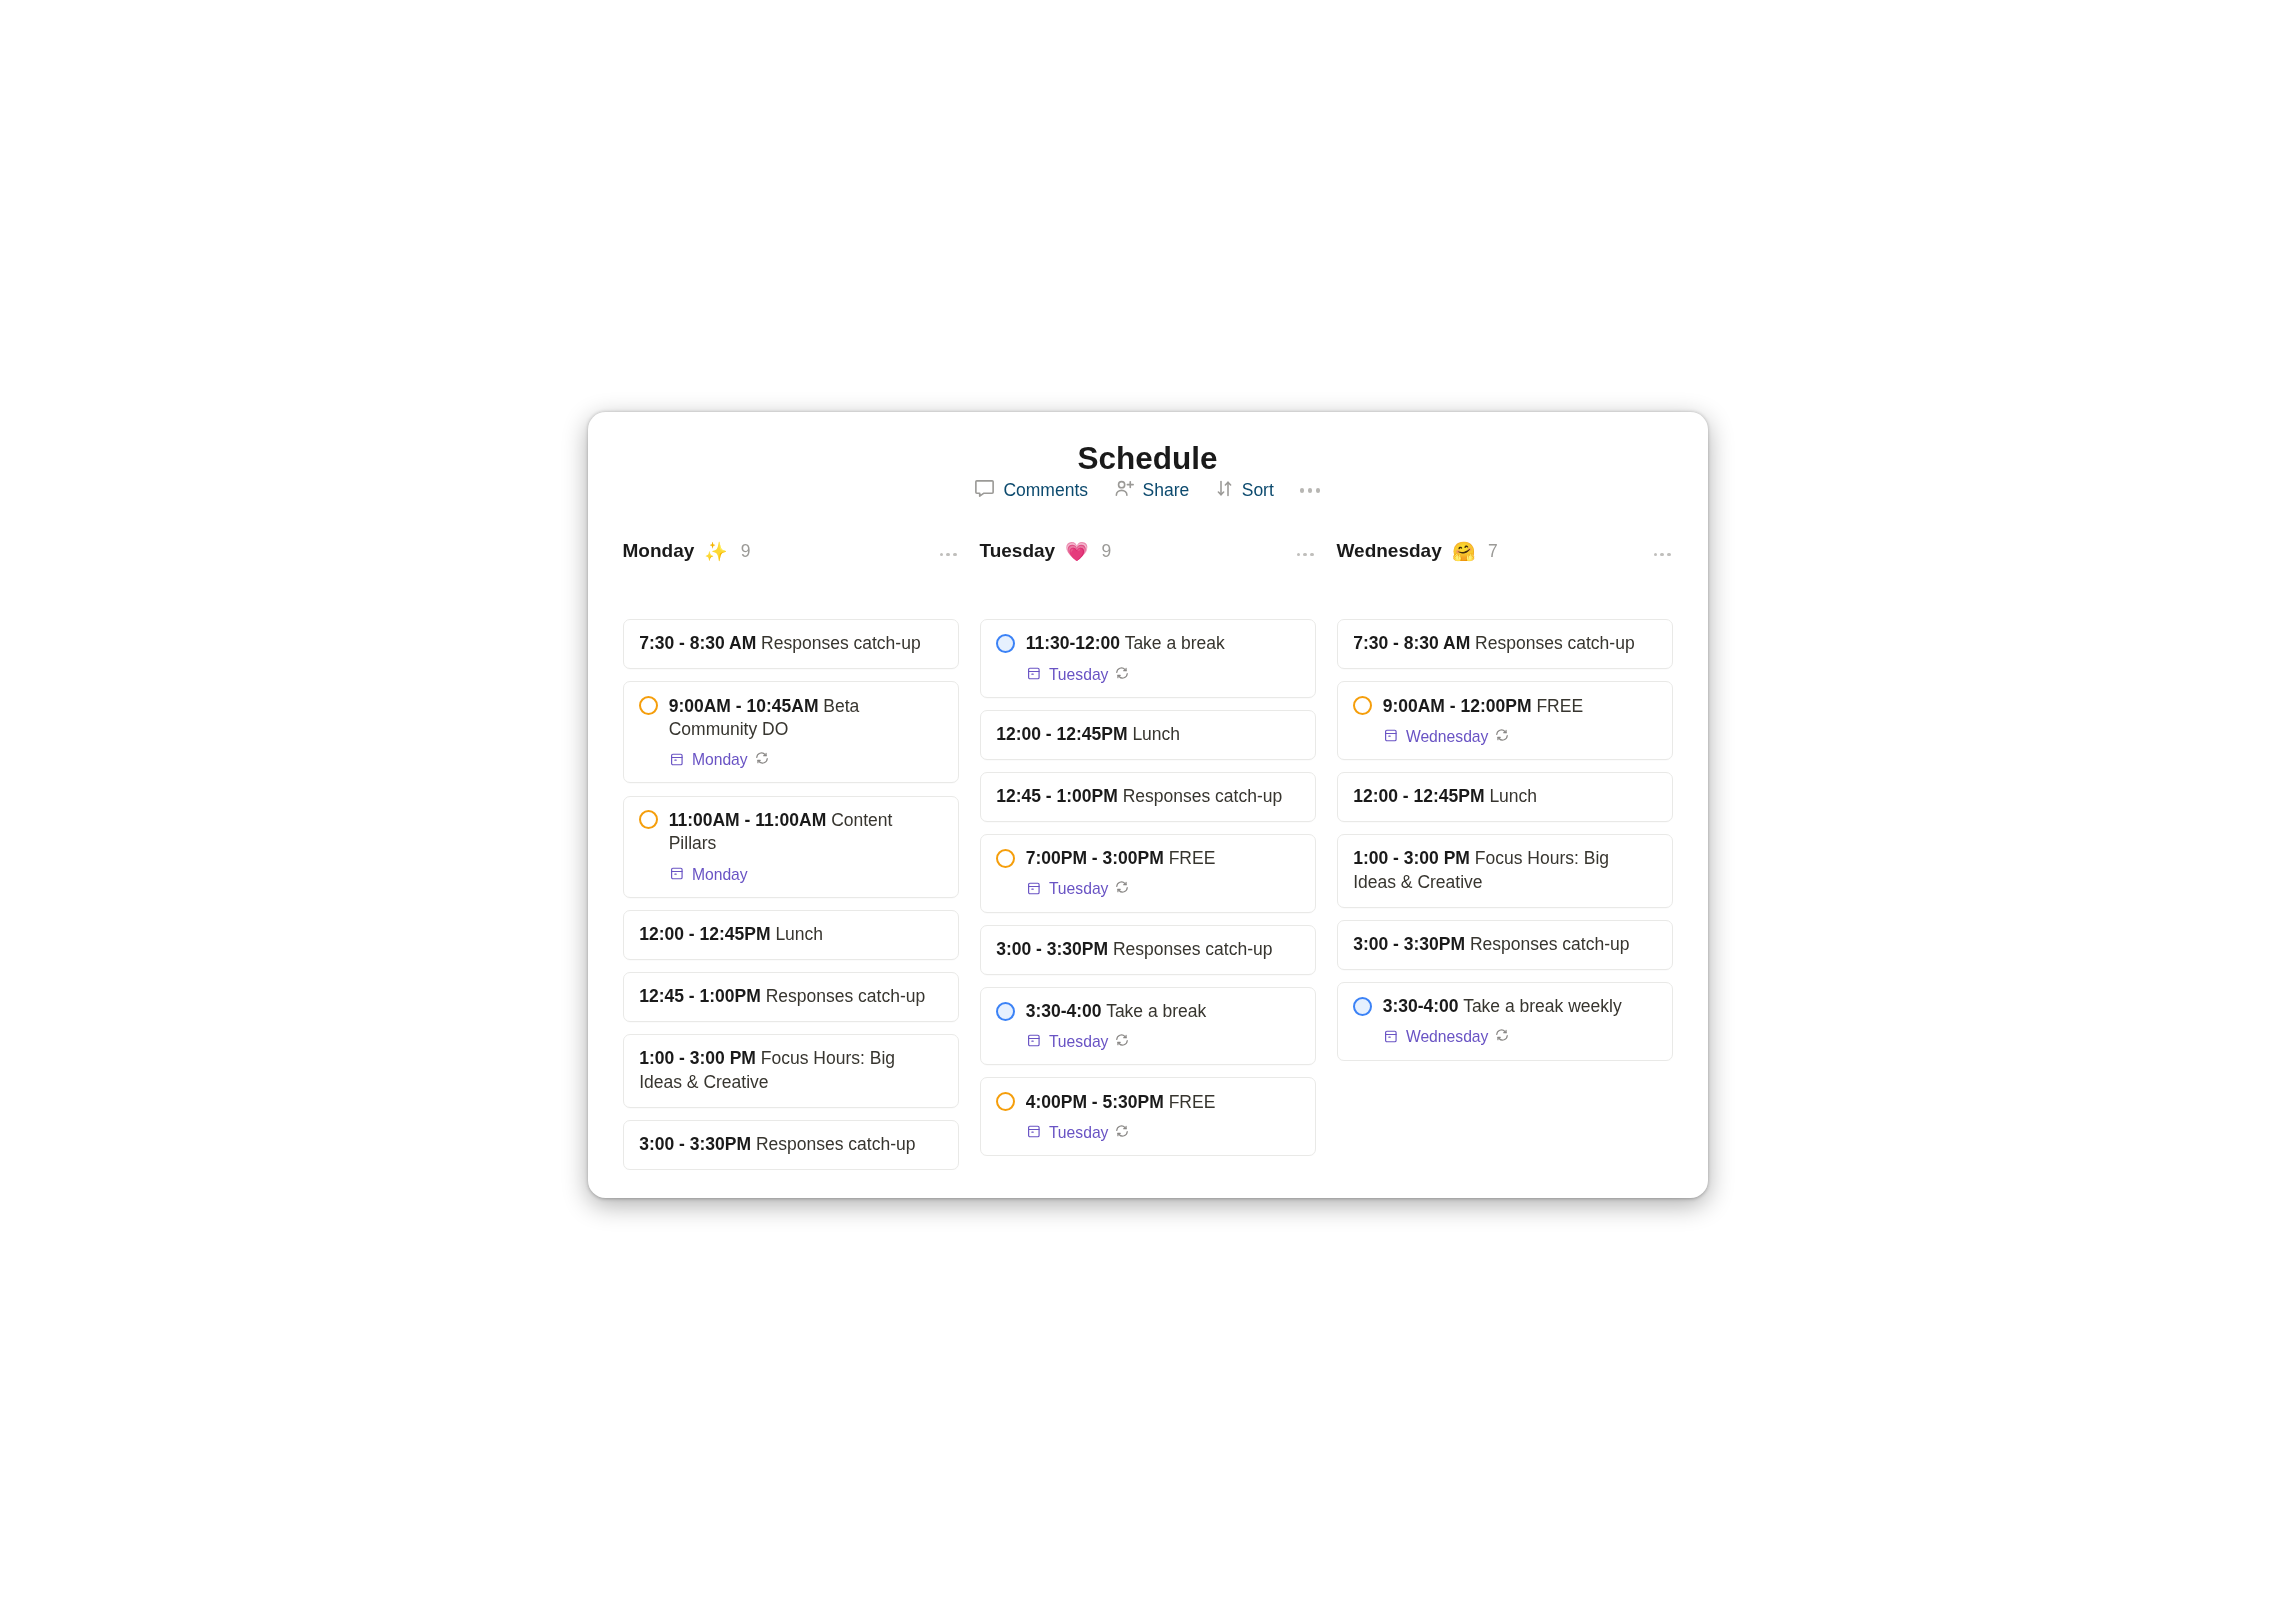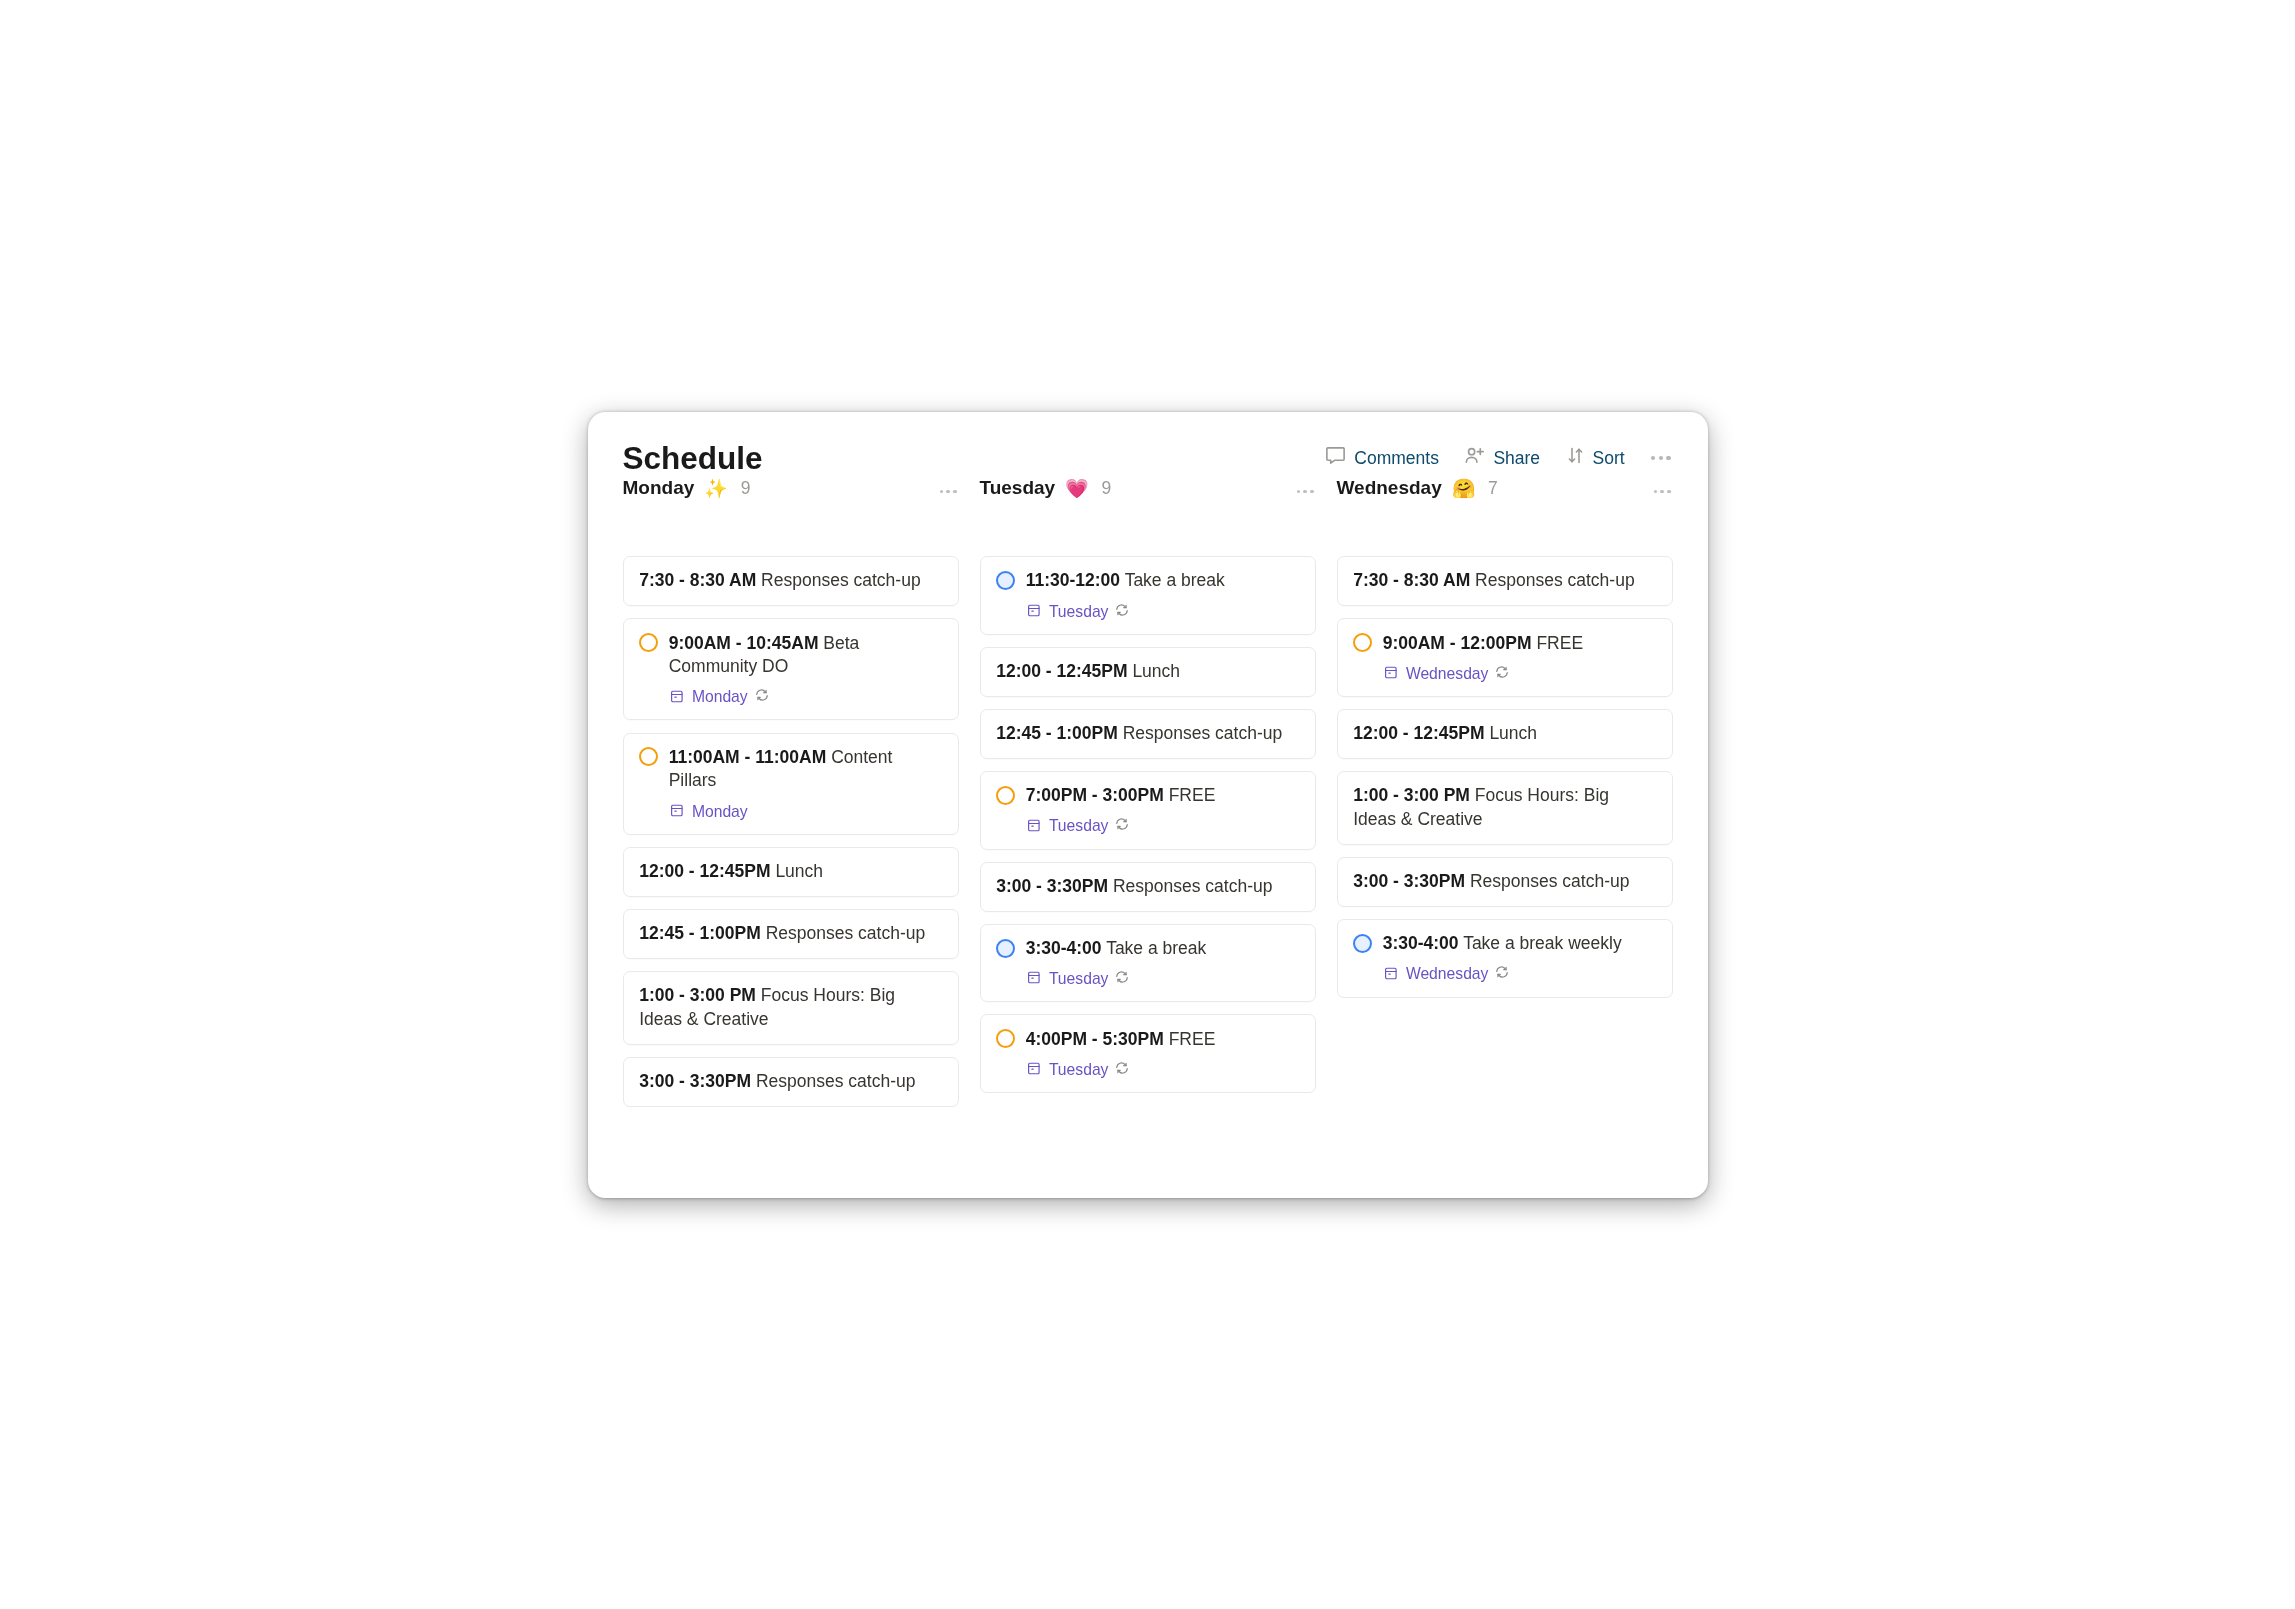--- a/index.html
+++ b/index.html
@@ -21,20 +21,22 @@
     overflow: hidden;
     display: flex;
     flex-direction: column;
     padding: 28px 35px 0 35px;
     position: relative;
   }
   .header {
     display: flex;
     align-items: center;
     justify-content: space-between;
+    margin-bottom: 35px;
+    flex-direction: column;
   }
   .title {
     font-size: 31.5px;
     font-weight: 700;
     color: #1a1a1a;
   }
   .actions {
     display: flex;
     align-items: center;
     gap: 24.5px;

